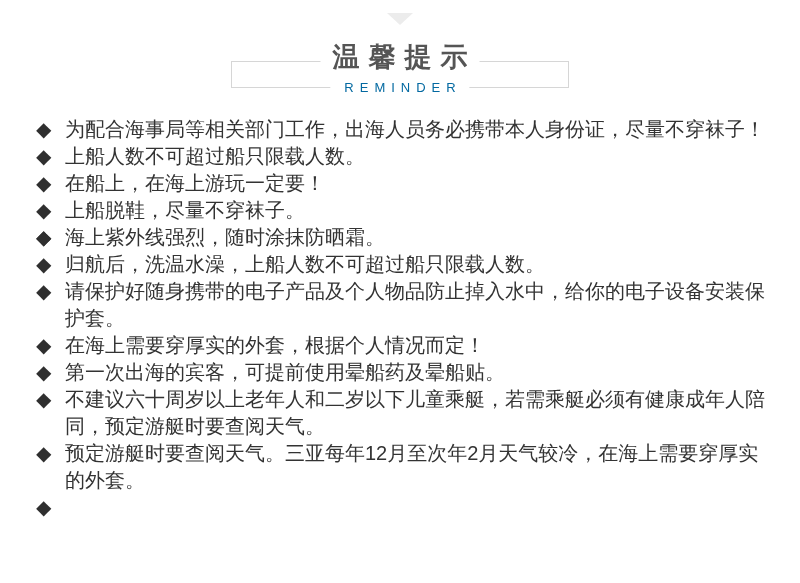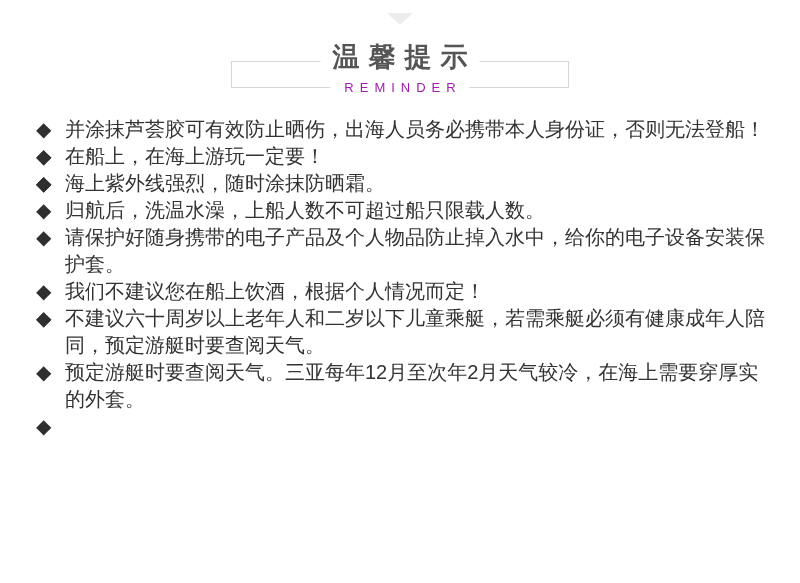--- a/index.html
+++ b/index.html
@@ -41,21 +41,21 @@
   }
   .header-sub {
     position: absolute;
     bottom: -8px;
     left: 50%;
     transform: translateX(-50%);
     background: #ffffff;
     padding: 0 8px 0 14px;
     font-size: 13px;
     line-height: 15px;
-    color: #a21caf;
+    color: #0369a1;
     letter-spacing: 6px;
     white-space: nowrap;
   }
   .tips {
     margin: 28px 0 0;
     padding: 0 24px 0 36px;
     list-style: none;
   }
   .tip {
     position: relative;
@@ -82,34 +82,36 @@
 
   <div class="header-box">
     <span class="header-title">温馨提示</span>
     <span class="header-sub">REMINDER</span>
   </div>
 
   <ul class="tips" id="tips-list">
 
       <li class="tip">
         <span class="bullet">◆</span>
-        <span class="tip-text">并涂抹芦荟胶可有效防止晒伤，出海人员务必携带本人身份证，否则无法登船！</span>
+        <span class="tip-text">为配合海事局等相关部门工作，出海人员务必携带本人身份证，尽量不穿袜子！</span>
       </li>
 
       <li class="tip">
         <span class="bullet">◆</span>
+        <span class="tip-text">上船人数不可超过船只限载人数。</span>
       </li>
 
       <li class="tip">
         <span class="bullet">◆</span>
         <span class="tip-text">在船上，在海上游玩一定要！</span>
       </li>
 
       <li class="tip">
         <span class="bullet">◆</span>
+        <span class="tip-text">上船脱鞋，尽量不穿袜子。</span>
       </li>
 
       <li class="tip">
         <span class="bullet">◆</span>
       </li>
 
       <li class="tip">
         <span class="bullet">◆</span>
         <span class="tip-text">海上紫外线强烈，随时涂抹防晒霜。</span>
       </li>
@@ -119,25 +121,26 @@
         <span class="tip-text">归航后，洗温水澡，上船人数不可超过船只限载人数。</span>
       </li>
 
       <li class="tip">
         <span class="bullet">◆</span>
         <span class="tip-text">请保护好随身携带的电子产品及个人物品防止掉入水中，给你的电子设备安装保护套。</span>
       </li>
 
       <li class="tip">
         <span class="bullet">◆</span>
-        <span class="tip-text">我们不建议您在船上饮酒，根据个人情况而定！</span>
+        <span class="tip-text">在海上需要穿厚实的外套，根据个人情况而定！</span>
       </li>
 
       <li class="tip">
         <span class="bullet">◆</span>
+        <span class="tip-text">第一次出海的宾客，可提前使用晕船药及晕船贴。</span>
       </li>
 
       <li class="tip">
         <span class="bullet">◆</span>
         <span class="tip-text">不建议六十周岁以上老年人和二岁以下儿童乘艇，若需乘艇必须有健康成年人陪同，预定游艇时要查阅天气。</span>
       </li>
 
       <li class="tip">
         <span class="bullet">◆</span>
         <span class="tip-text">预定游艇时要查阅天气。三亚每年12月至次年2月天气较冷，在海上需要穿厚实的外套。</span>

